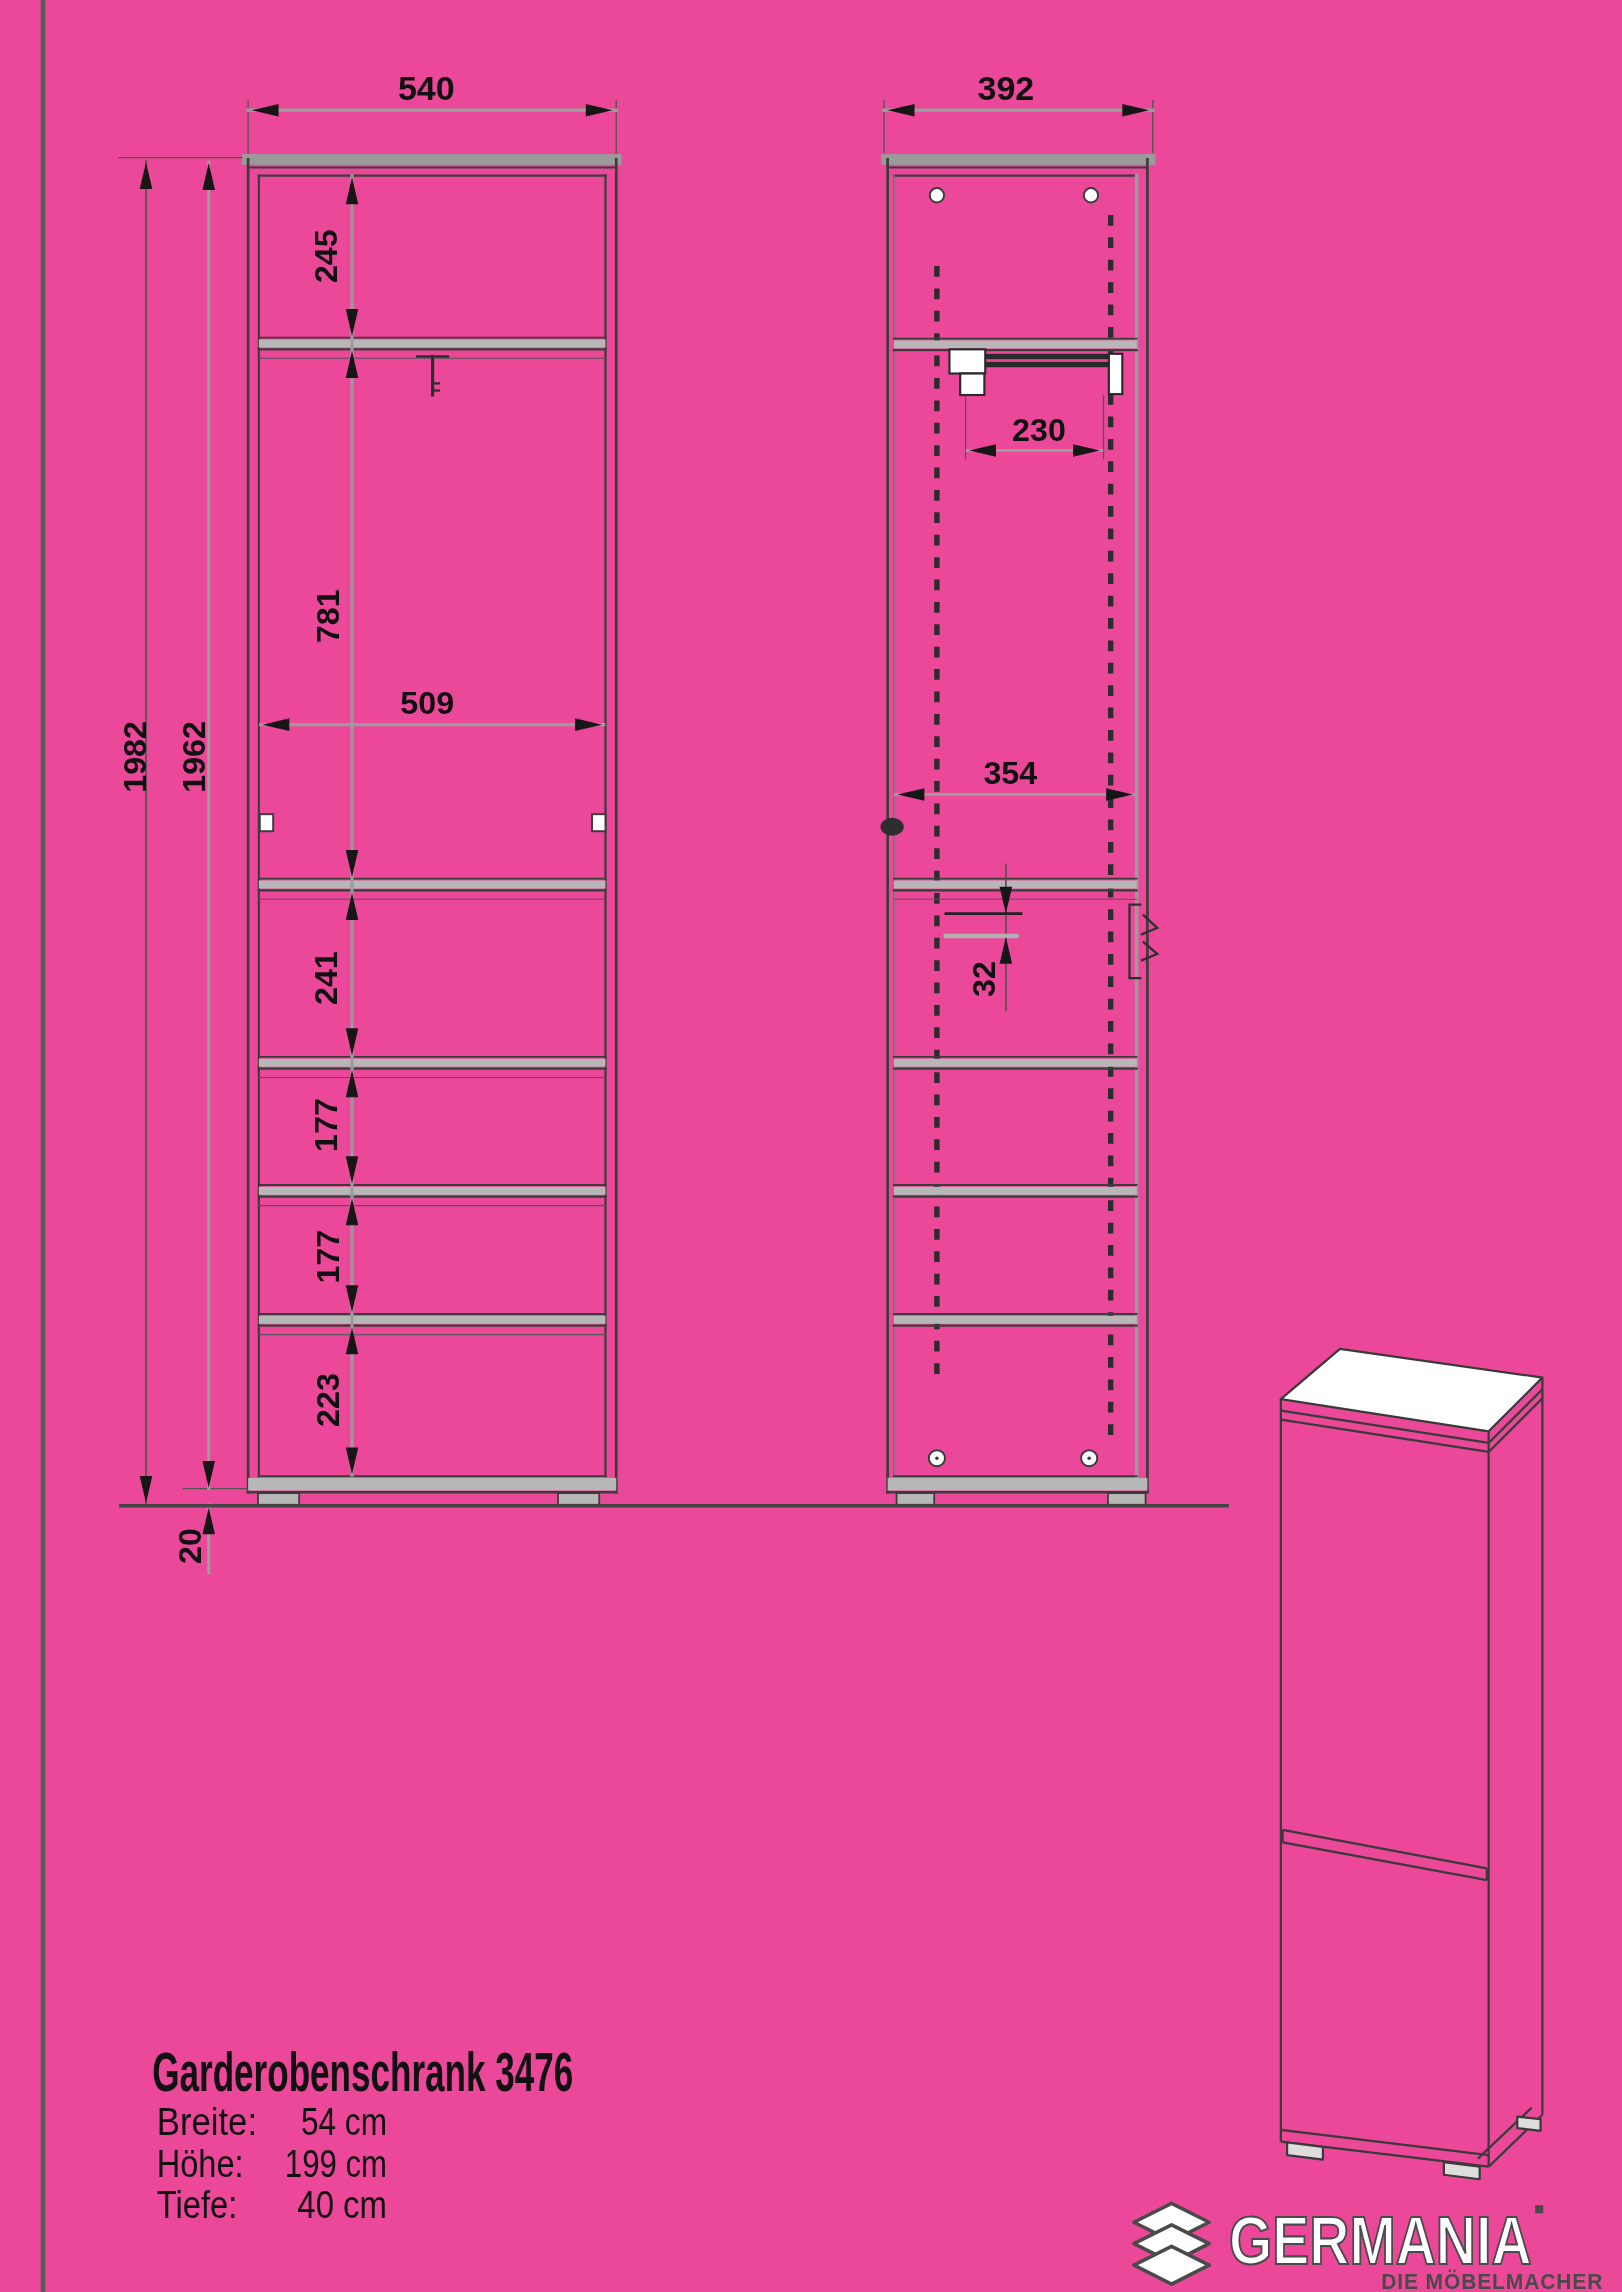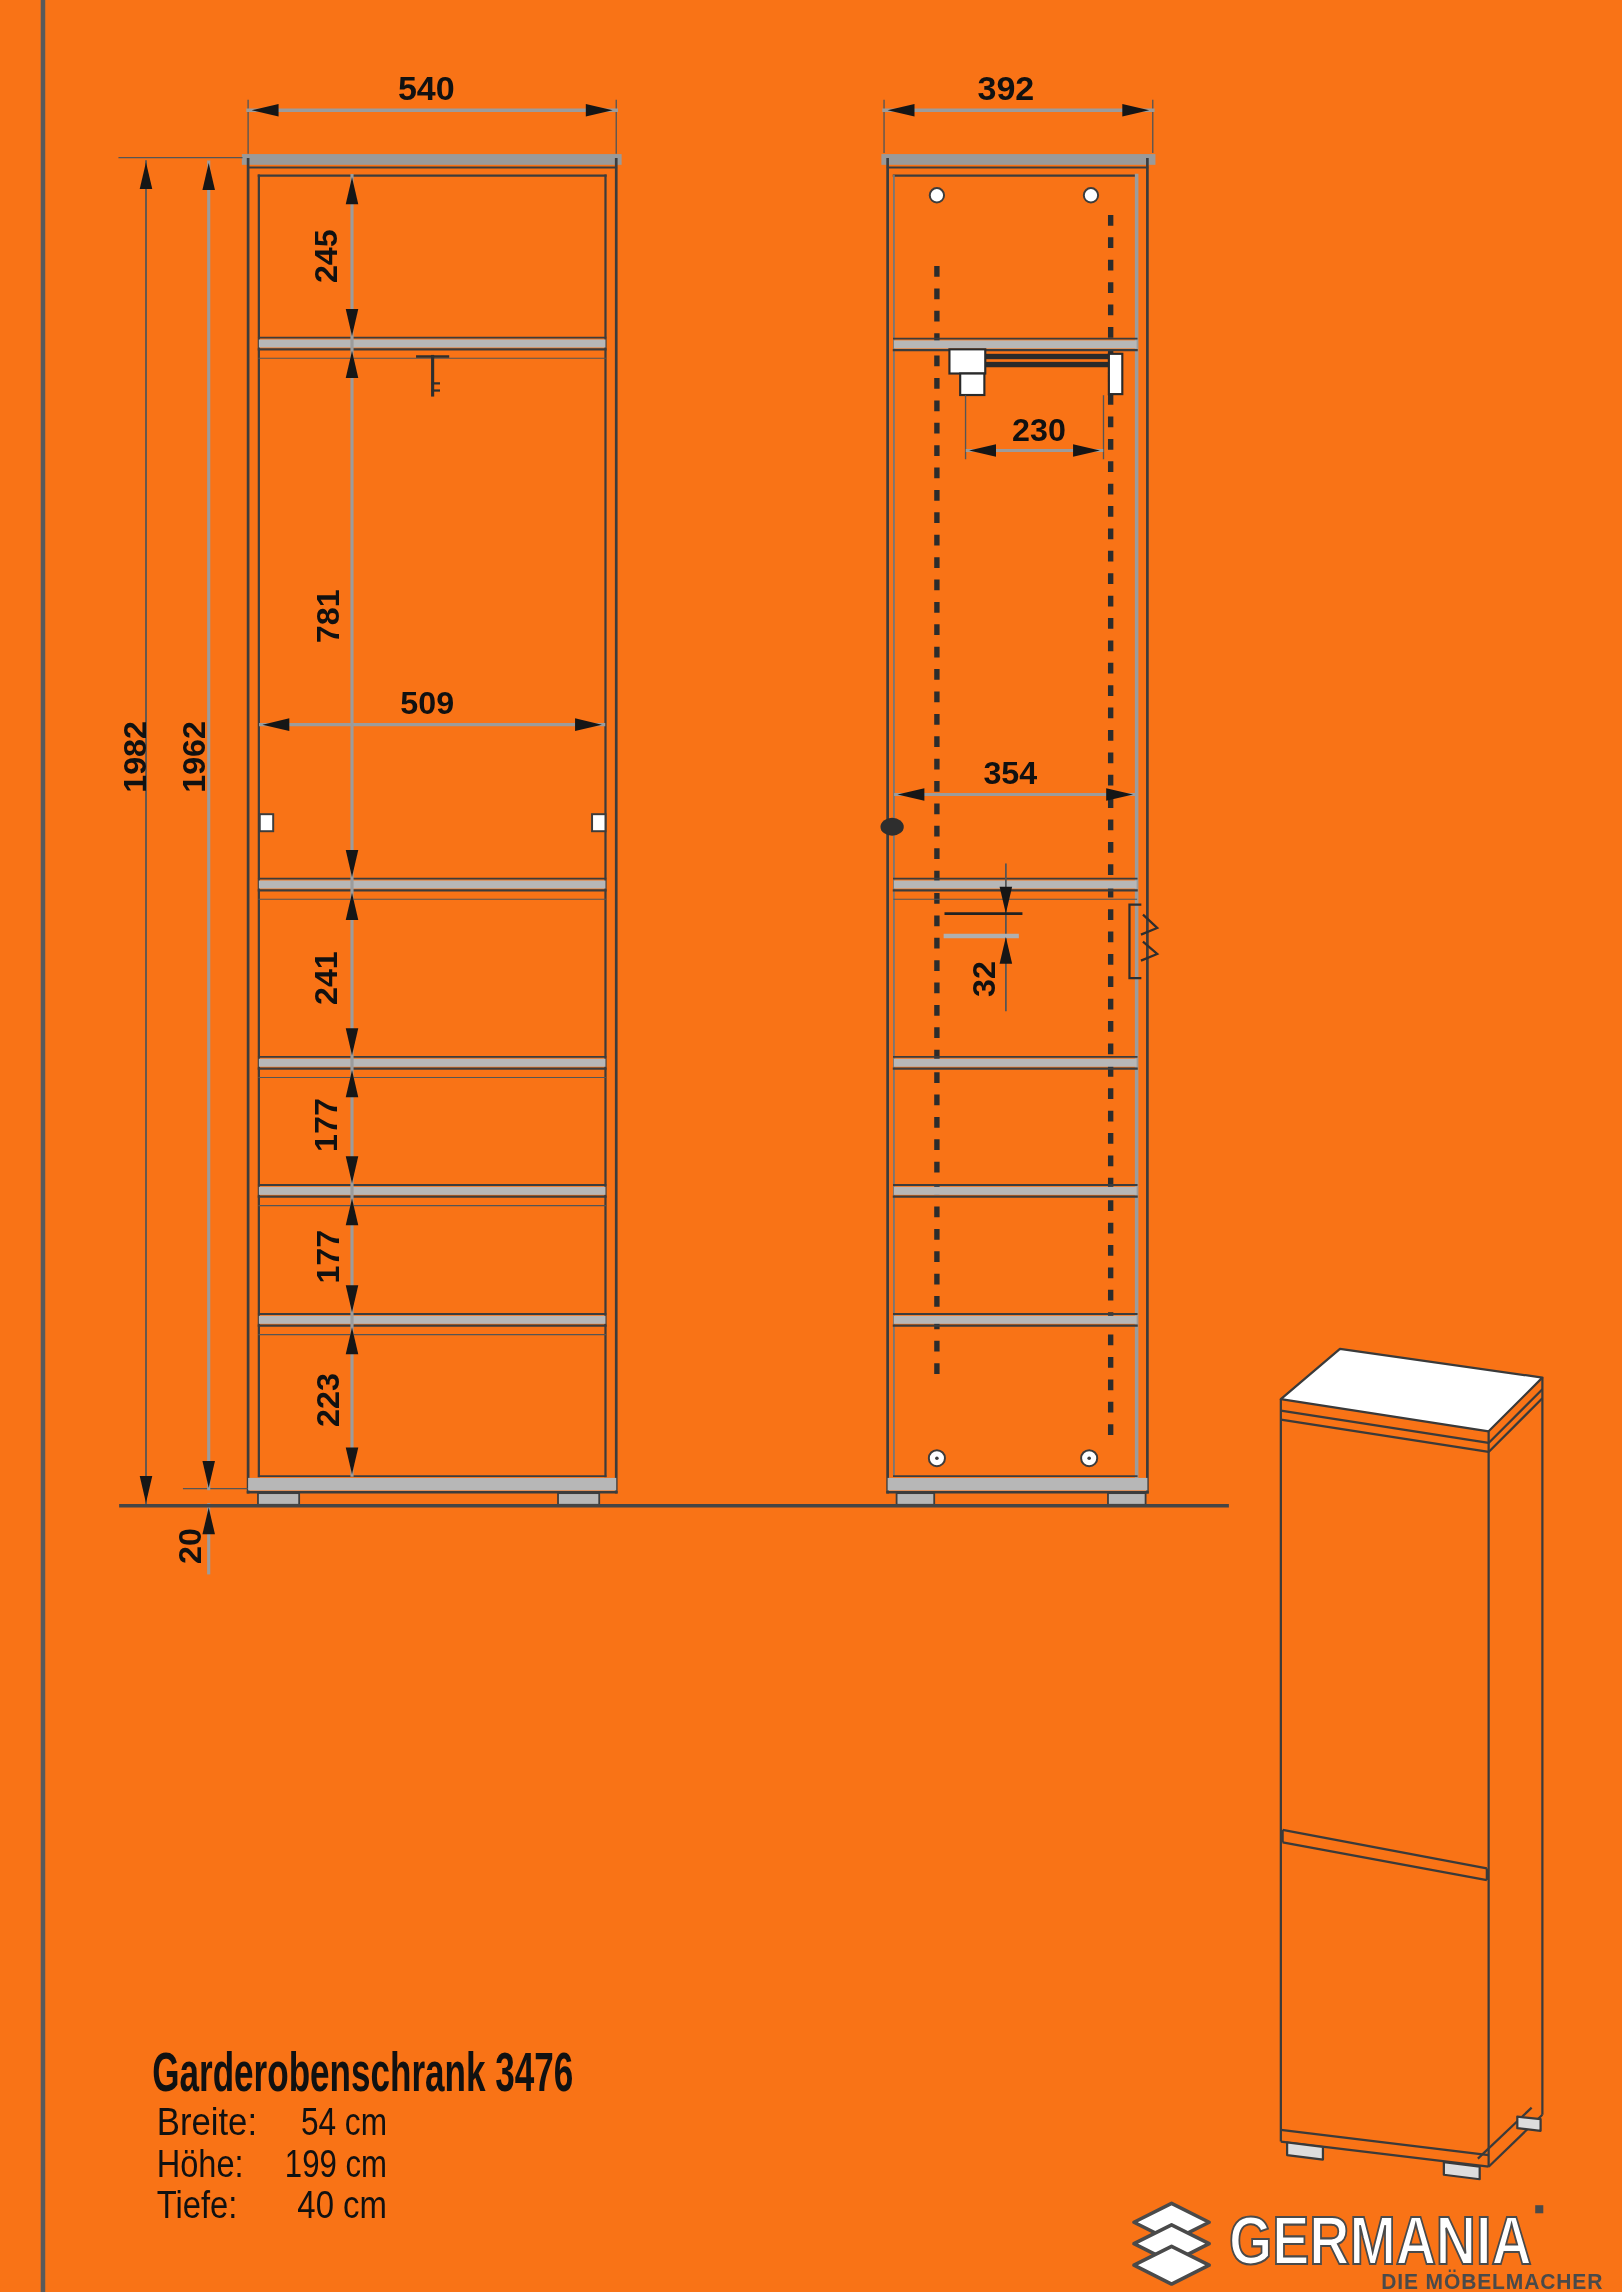--- a/index.html
+++ b/index.html
@@ -1,16 +1,16 @@
 <!DOCTYPE html>
 <html style="font-size:14.3px"><head>
 <meta charset="utf-8">
 <style>
   html,body{margin:0;padding:0;background:#ffffff;}
-  .page{position:relative;width:1623px;height:2293px;background:#f97316;overflow:hidden;
+  .page{position:relative;width:1623px;height:2293px;background:#ec4899;overflow:hidden;
         font-family:"Liberation Sans",sans-serif;}
   svg{display:block;}
   text{fill:#111111;}
   .dim{font-size:36px;font-weight:bold;}
   .dim-big{font-size:38px;font-weight:bold;}
   .title{font-size:62px;font-weight:bold;}
   .spec{font-size:44px;}
   .brandname{font-size:76px;font-weight:bold;fill:#ffffff;stroke:#4a4a4a;stroke-width:2.4px;}
   .tagline{font-size:24px;font-weight:bold;fill:#4a4a4a;letter-spacing:1px;}
 </style>

